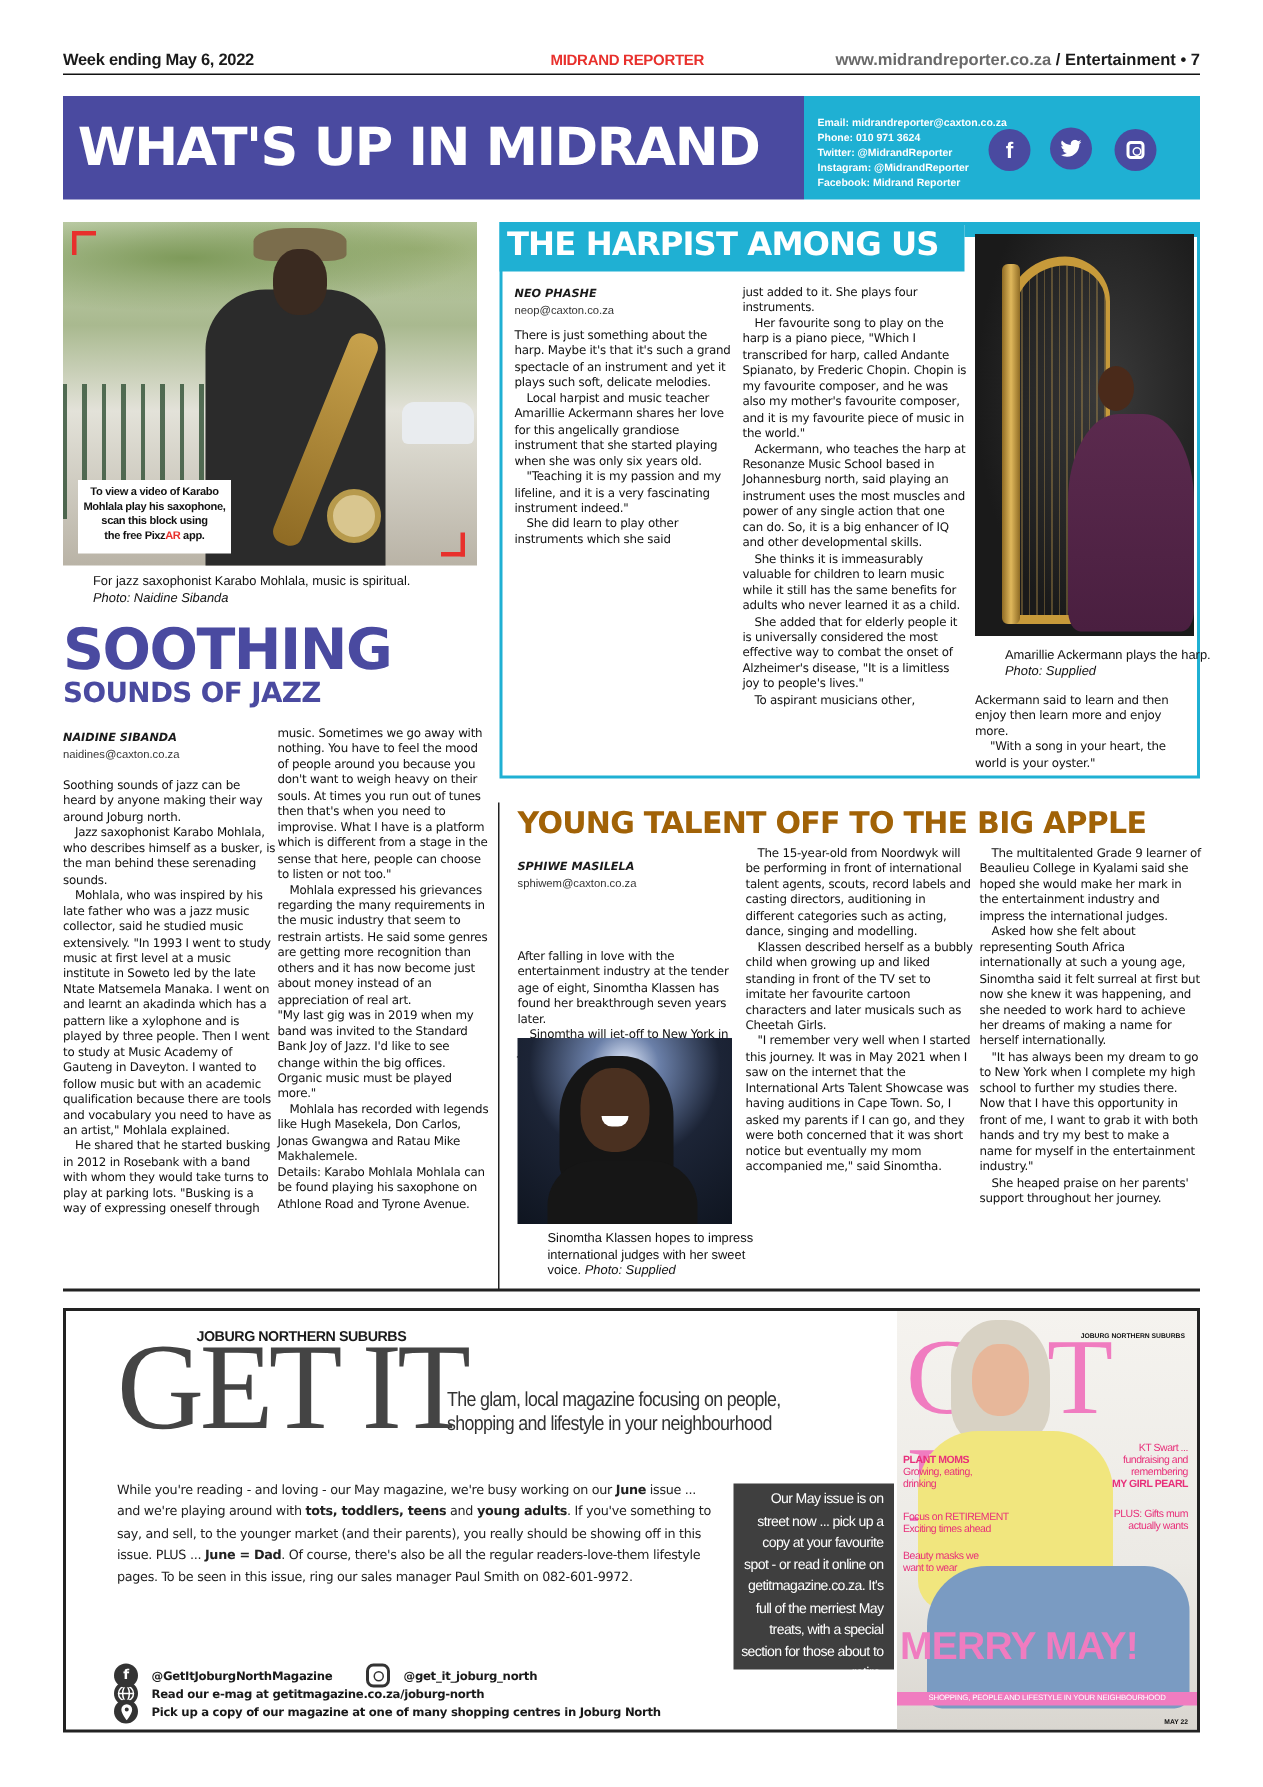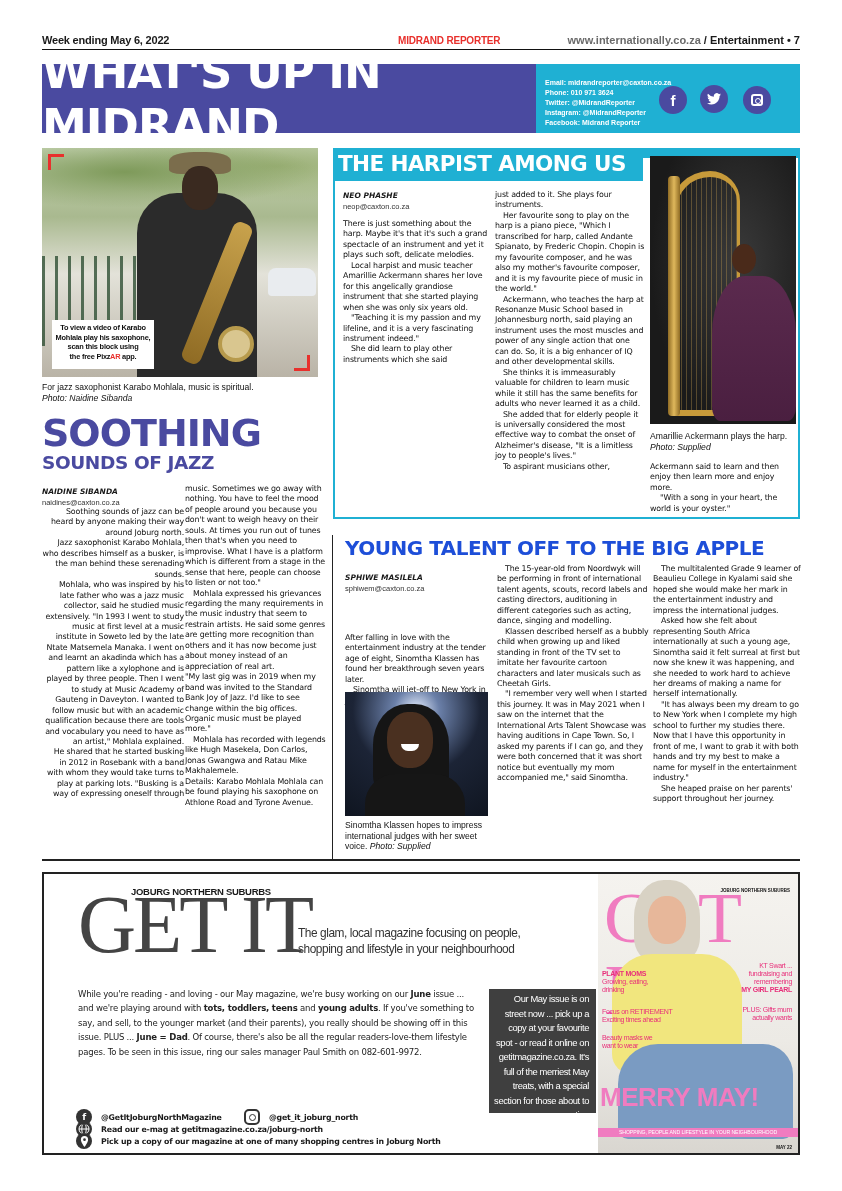--- a/index.html
+++ b/index.html
@@ -2,27 +2,27 @@
 <html><head>
 <meta charset="utf-8">
 <style>
   * { box-sizing: border-box; margin: 0; padding: 0; }
   html, body { width: 842px; height: 1191px; background: #ffffff; overflow: hidden; }
   body { position: relative; font-family: "Liberation Sans", sans-serif; color: #1a1a1a; }
 
   
   .masthead { position: absolute; left: 42px; top: 34px; width: 758px; height: 16px; border-bottom: 1.5px solid #111; }
   .mh-left { position: absolute; left: 0; top: 0; font-size: 11px; font-weight: bold; font-family: "Liberation Sans", sans-serif; letter-spacing: -0.2px; }
-  .mh-center { position: absolute; left: 325px; top: 1px; font-size: 10px; font-weight: bold; color: #e8302c; letter-spacing: -0.2px; margin-left: 31px; }
+  .mh-center { position: absolute; left: 325px; top: 1px; font-size: 10px; font-weight: bold; color: #e8302c; letter-spacing: -0.2px; }
   .mh-right { position: absolute; right: 0; top: 0; font-size: 11px; font-weight: bold; }
   .mh-right .url { color: #6a6a6a; }
 
   
   .banner { position: absolute; left: 42px; top: 64px; width: 758px; height: 69px; display: flex; }
-  .banner-title { width: 494px; background: #4a4aa0; color: #fff; display: flex; align-items: center; justify-content: center; font-family: "DejaVu Sans", sans-serif; font-weight: bold; font-size: 45px; letter-spacing: -1px; padding-right: 20px; }
+  .banner-title { width: 494px; background: #4a4aa0; color: #fff; display: flex; align-items: center; justify-content: center; font-family: "DejaVu Sans", sans-serif; font-weight: bold; font-size: 35px; letter-spacing: -1px; padding-right: 20px; }
   .banner-info { flex: 1; background: #1fb0d3; position: relative; }
   .banner-contact { position: absolute; left: 9px; top: 14px; color: #fff; font-size: 7px; font-weight: bold; line-height: 10px; }
   .social { position: absolute; top: 22px; width: 28px; height: 28px; border-radius: 50%; background: #4a4aa0; color: #fff; display: flex; align-items: center; justify-content: center; font-weight: bold; font-size: 15px; }
   .social.fb { left: 123px; }
   .social.tw { left: 164px; top: 21px; font-size: 12px; }
   .social.ig { left: 207px; }
   .social.ig .cam { width: 12px; height: 12px; border: 2px solid #fff; border-radius: 3px; position: relative; }
   .social.ig .cam::after { content: ""; position: absolute; left: 2px; top: 2px; width: 4px; height: 4px; border: 1.5px solid #fff; border-radius: 50%; }
 
   
@@ -36,21 +36,21 @@
   .sax-photo .head { position: absolute; left: 140px; top: 18px; width: 36px; height: 44px; background: #3a2a20; border-radius: 45%; }
   .sax-photo .hat { position: absolute; left: 127px; top: 4px; width: 62px; height: 22px; background: #7b6d4c; border-radius: 40% 40% 20% 20%; }
   .sax-photo .sax { position: absolute; left: 165px; top: 70px; width: 20px; height: 150px; background: linear-gradient(180deg, #c8a24c, #8f6b24); transform: rotate(22deg); border-radius: 8px; }
   .sax-photo .bell { position: absolute; left: 176px; top: 178px; width: 36px; height: 36px; background: #d9c68f; border-radius: 50%; border: 4px solid #b79a4c; }
   .corner-tl { position: absolute; left: 6px; top: 6px; width: 16px; height: 16px; border-left: 3px solid #e8302c; border-top: 3px solid #e8302c; }
   .corner-br { position: absolute; right: 8px; bottom: 6px; width: 16px; height: 16px; border-right: 3px solid #e8302c; border-bottom: 3px solid #e8302c; }
   .ar-box { position: absolute; left: 10px; top: 172px; width: 102px; height: 49px; background: #fff; font-family: "Liberation Sans", sans-serif; font-size: 7.4px; font-weight: bold; line-height: 9.5px; text-align: center; padding-top: 3px; color: #111; letter-spacing: -0.2px; }
   .ar-box .pix { font-weight: bold; font-style: normal; letter-spacing: -0.3px; }
   .ar-box .pix .ar { color: #e8302c; }
 
-  .caption { position: absolute; font-size: 8.6px; line-height: 10.5px; color: #111; }
+  .caption { position: absolute; font-size: 8.6px; line-height: 10.5px; color: #111; margin-left: 20px; }
   .caption i { font-style: italic; }
 
   
   .soothing-head { position: absolute; left: 42px; top: 414px; color: #4a4aa0; font-family: "DejaVu Sans", sans-serif; font-weight: bold; }
   .soothing-head .big { font-size: 38px; line-height: 38px; letter-spacing: -1px; }
   .soothing-head .sub { font-size: 18.5px; line-height: 20px; letter-spacing: -0.4px; margin-top: 1px; }
 
   .byline { position: absolute; font-size: 8px; line-height: 11px; }
   .byline .name { font-weight: bold; font-style: italic; font-family: "DejaVu Sans", sans-serif; font-size: 7.5px; }
   .byline .email { color: #333; font-size: 7.5px; }
@@ -66,21 +66,21 @@
   .harp-title-bar2 { position: absolute; left: 643px; top: 148px; width: 157px; height: 10px; background: #1fb0d3; }
   .harp-title { position: absolute; left: 338px; top: 151px; color: #fff; font-family: "DejaVu Sans", sans-serif; font-weight: bold; font-size: 21.5px; letter-spacing: -0.6px; white-space: nowrap; }
   .harp-photo { left: 650px; top: 156px; width: 146px; height: 268px; background: radial-gradient(ellipse at 60% 40%, #3a3a3a 0%, #1a1a1a 70%); }
   .harp-photo .harp { position: absolute; left: 20px; top: 15px; width: 70px; height: 245px; border: 6px solid #c79a3a; border-right-width: 3px; border-radius: 40px 30px 4px 4px; background: repeating-linear-gradient(90deg, rgba(200,160,80,0.35) 0 1px, rgba(0,0,0,0) 1px 5px); }
   .harp-photo .column { position: absolute; left: 18px; top: 20px; width: 12px; height: 240px; background: linear-gradient(90deg,#8f6b24,#e0b85c,#8f6b24); border-radius: 4px; }
   .harp-photo .dress { position: absolute; left: 62px; top: 120px; width: 84px; height: 145px; background: linear-gradient(180deg,#5b2a4e,#4a1f40); border-radius: 40% 40% 10% 10%; }
   .harp-photo .hhead { position: absolute; left: 82px; top: 88px; width: 24px; height: 30px; background: #4a2a1a; border-radius: 50%; }
 
   
   .vline { position: absolute; left: 332px; top: 535px; width: 1px; height: 325px; background: #222; }
-  .yt-title { position: absolute; left: 345px; top: 536px; font-family: "DejaVu Sans", sans-serif; font-weight: bold; font-size: 20px; letter-spacing: -0.5px; color: #1d4ed8; white-space: nowrap; }
+  .yt-title { position: absolute; left: 345px; top: 536px; font-family: "DejaVu Sans", sans-serif; font-weight: bold; font-size: 20px; letter-spacing: -0.5px; color: #a16207; white-space: nowrap; }
   .yt-photo { left: 345px; top: 692px; width: 143px; height: 124px; background: radial-gradient(circle at 50% 15%, #e8f0ff 0%, #6a7fa8 18%, #1c2436 50%, #0f1520 100%); }
   .yt-photo .face { position: absolute; left: 42px; top: 20px; width: 46px; height: 56px; background: #4a3020; border-radius: 45%; }
   .yt-photo .hair { position: absolute; left: 28px; top: 12px; width: 76px; height: 90px; background: #151515; border-radius: 45% 45% 20% 20%; }
   .yt-photo .shirt { position: absolute; left: 20px; top: 82px; width: 100px; height: 50px; background: #161616; border-radius: 30px 30px 0 0; }
   .yt-photo .smile { position: absolute; left: 56px; top: 52px; width: 18px; height: 7px; background: #fff; border-radius: 0 0 9px 9px; }
 
   .hr-bottom { position: absolute; left: 42px; top: 859px; width: 758px; height: 1.5px; background: #222; }
 
   
   .ad-box { position: absolute; left: 42px; top: 872px; width: 758px; height: 283px; border: 2px solid #222; }
@@ -108,21 +108,21 @@
   .cover .merry { position: absolute; left: 2px; top: 208px; font-family: "Liberation Sans", sans-serif; font-weight: bold; font-size: 26px; color: #f07cc0; letter-spacing: -0.5px; }
   .cover .strip { position: absolute; left: 0; top: 254px; width: 200px; height: 9px; background: #f07cc0; color: #fff; font-size: 5.2px; line-height: 9px; text-align: center; letter-spacing: -0.1px; }
   .cover .issue { position: absolute; right: 6px; bottom: 3px; font-size: 4.5px; font-weight: bold; color: #111; }
 </style>
 </head>
 <body>
 
 <div class="masthead">
   <span class="mh-left">Week ending May 6, 2022</span>
   <span class="mh-center">MIDRAND REPORTER</span>
-  <span class="mh-right"><span class="url">www.internationally.co.za</span><span> / Entertainment • 7</span></span>
+  <span class="mh-right"><span class="url">www.midrandreporter.co.za</span><span> / Entertainment • 7</span></span>
 </div>
 
 <div class="banner">
   <div class="banner-title">WHAT'S UP IN MIDRAND</div>
   <div class="banner-info">
     <div class="banner-contact">
       <div>Email: midrandreporter@caxton.co.za</div>
       <div>Phone: 010 971 3624</div>
       <div>Twitter: @MidrandReporter</div>
       <div>Instagram: @MidrandReporter</div>
@@ -166,21 +166,21 @@
 <div class="soothing-head">
   <div class="big">SOOTHING</div>
   <div class="sub">SOUNDS OF JAZZ</div>
 </div>
 
 <div class="byline" style="left:42px; top:486px;">
   <div class="name">NAIDINE SIBANDA</div>
   <div class="email">naidines@caxton.co.za</div>
 </div>
 
-<div class="col" style="left:42px; top:507px; width:142px;text-align:right;">
+<div class="col" style="left:42px; top:519px; width:142px;">
   <p class="first">Soothing sounds of jazz can be heard by anyone making their way around Joburg north.</p>
   <p>Jazz saxophonist Karabo Mohlala, who describes himself as a busker, is the man behind these serenading sounds.</p>
   <p>Mohlala, who was inspired by his late father who was a jazz music collector, said he studied music extensively. "In 1993 I went to study music at first level at a music institute in Soweto led by the late Ntate Matsemela Manaka. I went on and learnt an akadinda which has a pattern like a xylophone and is played by three people. Then I went to study at Music Academy of Gauteng in Daveyton. I wanted to follow music but with an academic qualification because there are tools and vocabulary you need to have as an artist," Mohlala explained.</p>
   <p>He shared that he started busking in 2012 in Rosebank with a band with whom they would take turns to play at parking lots. "Busking is a way of expressing oneself through</p>
 </div>
 <div class="col" style="left:185px; top:484px; width:142px;">
   <p class="noindent">music. Sometimes we go away with nothing. You have to feel the mood of people around you because you don't want to weigh heavy on their souls. At times you run out of tunes then that's when you need to improvise. What I have is a platform which is different from a stage in the sense that here, people can choose to listen or not too."</p>
   <p>Mohlala expressed his grievances regarding the many requirements in the music industry that seem to restrain artists. He said some genres are getting more recognition than others and it has now become just about money instead of an appreciation of real art.</p>
   <p class="noindent">"My last gig was in 2019 when my band was invited to the Standard Bank Joy of Jazz. I'd like to see change within the big offices. Organic music must be played more."</p>
   <p>Mohlala has recorded with legends like Hugh Masekela, Don Carlos, Jonas Gwangwa and Ratau Mike Makhalemele.</p>

